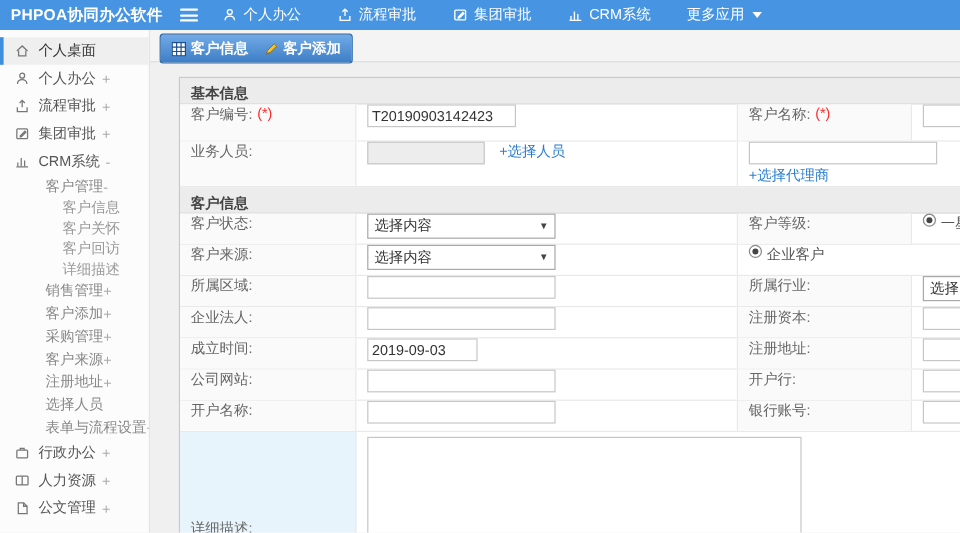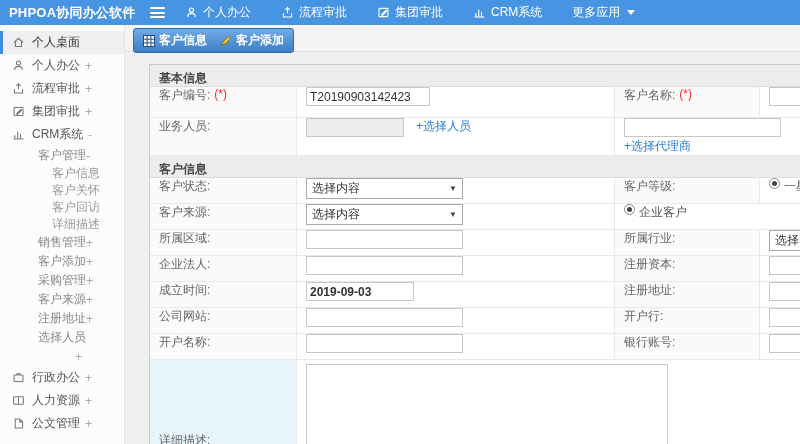--- a/index.html
+++ b/index.html
@@ -40,21 +40,21 @@
   
   .form-wrap { margin:12px 0 0 24px; width:930px; background:#fff; border:1px solid #c9c9c9; }
   .sec-header { background:#ececec; border-bottom:1px solid #ddd; font-weight:bold; color:#444; padding:5px 9px; height:22px; }
   .frow { display:grid; grid-template-columns:147px 318px 145px 320px; border-bottom:1px solid #e9e9e9; }
   .fcell { padding:0 9px; display:flex; align-items:flex-start; border-right:1px solid #e9e9e9; min-height:25px; }
   .frow.tall .fcell { min-height:30px; }
   .fcell:last-child { border-right:none; }
   .flabel { background:#fafafa; color:#666; }
   .req { color:#ff2a2a; margin-left:4px; }
   .txt { height:19px; border:1px solid #c6c6c6; padding:0 3px; font-size:12px; color:#333; font-family:inherit; }
-  .w-code { width:124px; } .w-std { width:157px; } .w-date { width:108px;font-weight:bold; } .w-person { width:98px; background:#ededed; }
+  .w-code { width:124px; } .w-std { width:157px; } .w-date { width:92px; } .w-person { width:98px; background:#ededed; }
   .link { color:#2a7ed0; margin-left:12px; cursor:pointer; white-space:nowrap; }
   .stack { display:flex; flex-direction:column; justify-content:center; gap:1px; align-items:flex-start; }
   .stack .link { margin-left:0; }
   .fakesel { width:157px; height:21px; border:1px solid #a9a9a9; background:#fff; display:flex; align-items:center; justify-content:space-between; padding:0 5px; color:#333; cursor:pointer; }
   .fakesel .arrow { font-size:8px; color:#444; }
   .radio { width:11px; height:11px; border:1px solid #888; border-radius:50%; background:#fff; display:inline-block; position:relative; margin-right:4px; flex:none; }
   .radio.checked::after { content:""; position:absolute; left:2px; top:2px; right:2px; bottom:2px; background:#444; border-radius:50%; }
   .radio-lbl { color:#555; margin-right:10px; white-space:nowrap; }
   .desc-row { display:grid; grid-template-columns:147px 1fr; }
   .desc-label { background:#e8f4fb; color:#666; display:flex; align-items:center; padding:0 9px; border-right:1px solid #e9e9e9; }
@@ -188,20 +188,21 @@
       <span class="expand">+</span>
     </div>
     <div class="s-item s-group">
       <span>注册地址</span>
       <span class="expand">+</span>
     </div>
     <div class="s-item s-group">
       <span>选择人员</span>
     </div>
     <div class="s-item s-group">
+      <span>表单与流程设置</span>
       <span class="expand">+</span>
     </div>
     <div class="s-item s-top">
       <svg viewBox="0 0 16 16">
           <rect x="2.5" y="5" width="11" height="8" rx="1"></rect>
           <path d="M6 5V3.3h4V5"></path>
         </svg>
       <span>行政办公</span>
       <span class="expand">+</span>
     </div>

